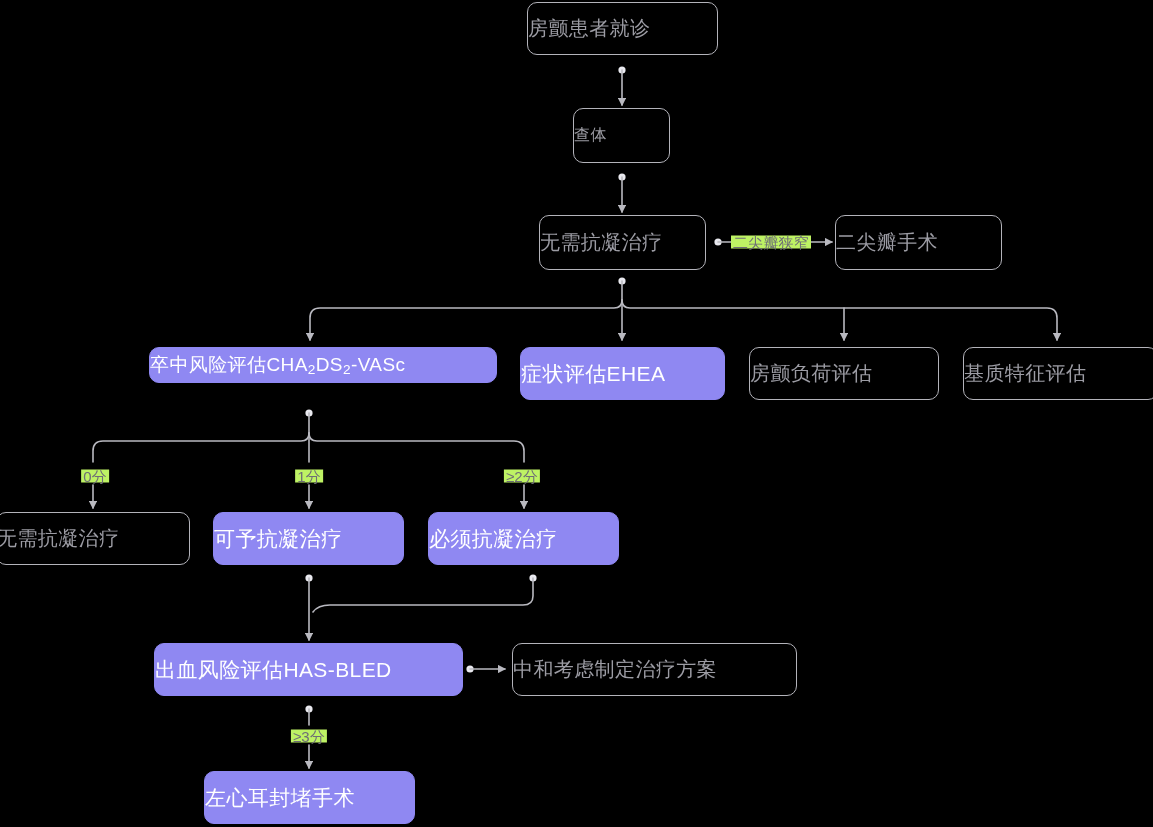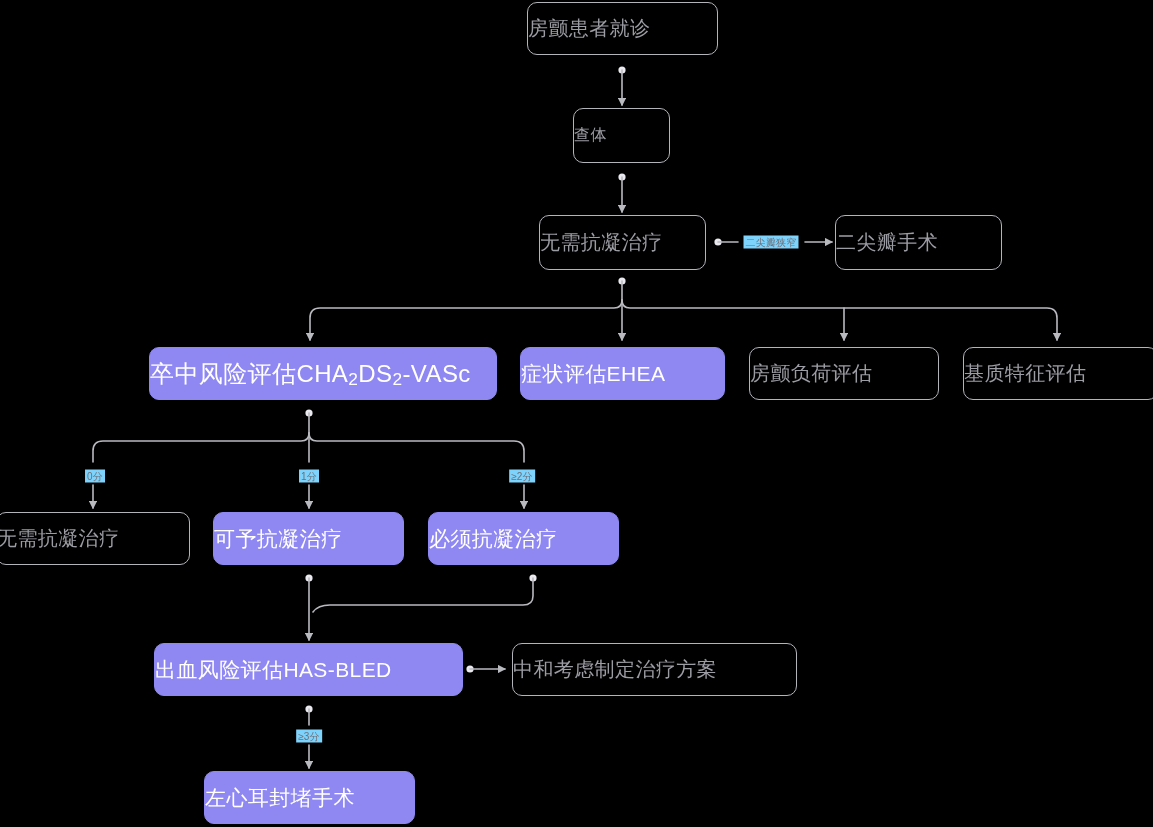--- a/index.html
+++ b/index.html
@@ -39,25 +39,25 @@
     color: #9c9ca4;
   }
   .node.filled {
     background: #8f88f2;
     border: 1.6px solid #8f88f2;
     color: #ffffff;
   }
   .edge-label {
     position: absolute;
     color: #6e6e76;
-    font-size: 10px;
+    font-size: 15px;
     letter-spacing: 0.2px;
     white-space: nowrap;
     transform: translate(-50%, -50%);
-    background: #7dd3fc;
+    background: #bef264;
     padding: 0 2px;
     line-height: 13px;
   }
   sub {
     font-size: 0.72em;
     vertical-align: baseline;
     position: relative;
     bottom: -0.22em;
   }
 </style>
@@ -148,21 +148,21 @@
   </div>
 
   <div class="node outline" style="left:539px; top:215px; width:167px; height:55px; font-size:20px;">
     <span>无需抗凝治疗</span>
   </div>
 
   <div class="node outline" style="left:835px; top:215px; width:167px; height:55px; font-size:20px;">
     <span>二尖瓣手术</span>
   </div>
 
-  <div class="node filled" style="left:149px; top:347px; width:348px; height:53px; font-size:24px;">
+  <div class="node filled" style="left:149px; top:347px; width:348px; height:36px; font-size:19px;">
     <span>卒中风险评估CHA<sub>2</sub>DS<sub>2</sub>-VASc</span>
   </div>
 
   <div class="node filled" style="left:520px; top:347px; width:205px; height:53px; font-size:21px;">
     <span>症状评估EHEA</span>
   </div>
 
   <div class="node outline" style="left:749px; top:347px; width:190px; height:53px; font-size:20px;">
     <span>房颤负荷评估</span>
   </div>

